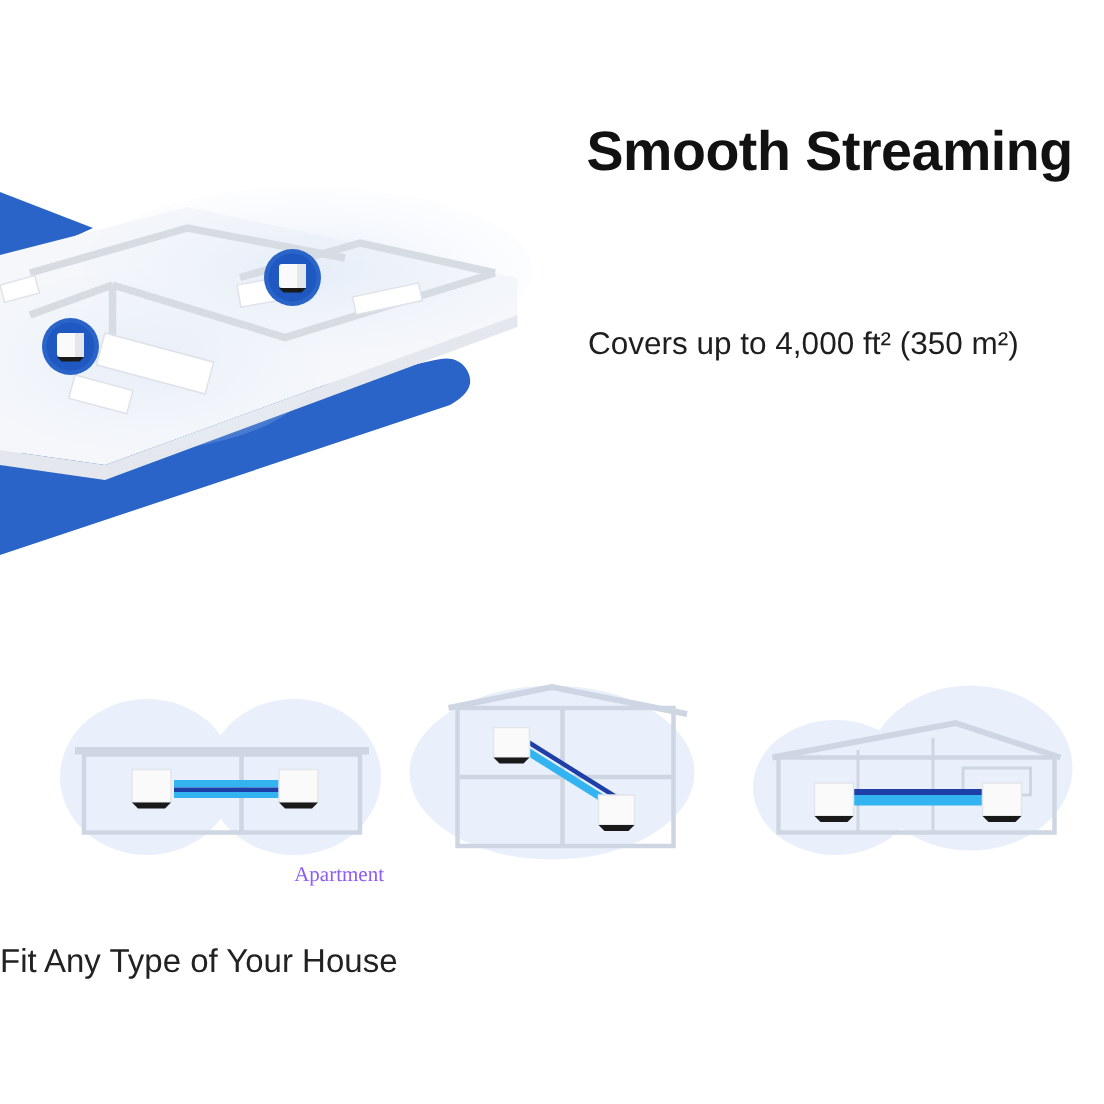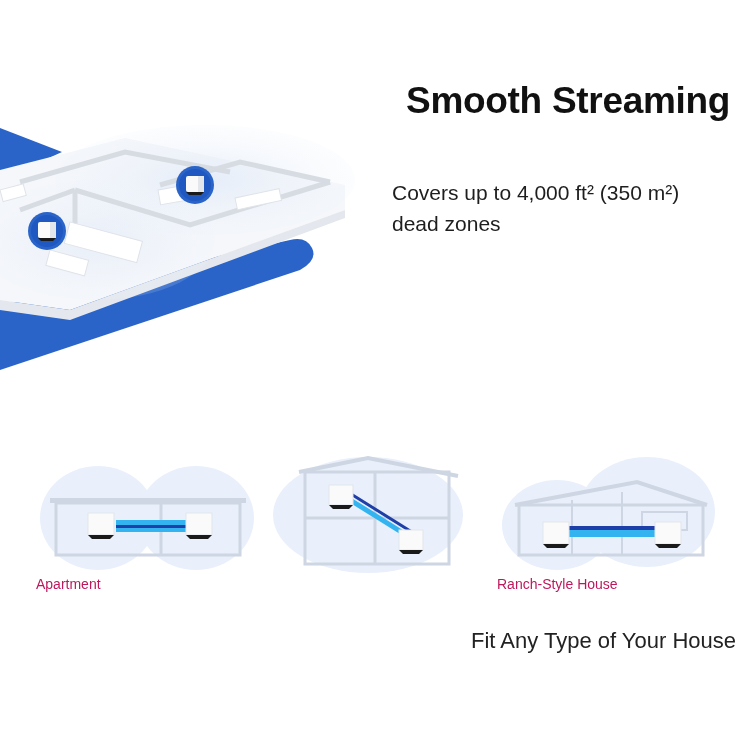--- a/index.html
+++ b/index.html
@@ -1,25 +1,25 @@
 <!DOCTYPE html>
 <html><head>
 <meta charset="utf-8">
 <style>
   html, body { margin: 0; padding: 0; background: #ffffff; }
   body { width: 736px; height: 736px; position: relative; overflow: hidden; font-family: "Liberation Sans", sans-serif; color: #1a1a1a; }
   .hero-art { position: absolute; left: 0; top: 90px; width: 380px; height: 290px; }
   .headline { position: absolute; left: 391px; top: 78px; margin: 0; font-family: "Liberation Sans", sans-serif; font-weight: 700; font-size: 37px; line-height: 45px; color: #111111; letter-spacing: -0.3px; }
-  .headline span { display: block; white-space: nowrap; margin-left: 15px; }
+  .headline span { display: block; white-space: nowrap; }
   .subtext { position: absolute; left: 392px; top: 177px; font-family: "Liberation Sans", sans-serif; font-size: 21px; line-height: 31px; color: #1e1e1e; }
-  .subtext span { display: block; white-space: nowrap; }
+  .subtext span { display: block; white-space: nowrap; margin-top: 37px; }
   .house-card { position: absolute; top: 450px; width: 220px; height: 150px; }
   .house-card svg { position: absolute; left: 0; top: 0; }
-  .house-label { position: absolute; left: 0; right: 0; text-align: left; top: 126px; font-family: Liberation Sans, sans-serif; font-size: 14px; color: #be185d; white-space: nowrap; }
-  .footer-title { position: absolute; left: 0; right: 0; top: 628px; text-align: right; font-family: "Liberation Sans", sans-serif; font-size: 22px; color: #222222; }
+  .house-label { position: absolute; left: 0; right: 0; text-align: right; top: 126px; font-family: Liberation Serif, serif; font-size: 14px; color: #8b5cf6; white-space: nowrap; }
+  .footer-title { position: absolute; left: 0; right: 0; top: 628px; text-align: left; font-family: "Liberation Sans", sans-serif; font-size: 22px; color: #222222; }
 </style>
 </head>
 <body>
 
 <svg class="hero-art" viewBox="0 0 380 290" width="380" height="290">
   <defs>
     <radialGradient id="glow" cx="50%" cy="50%" r="50%">
       <stop offset="0%" stop-color="#dfe9f8" stop-opacity="0.9"></stop>
       <stop offset="100%" stop-color="#eef3fb" stop-opacity="0.2"></stop>
     </radialGradient>
@@ -66,21 +66,20 @@
     <path d="M186,102 L204,102 L201,105 L189,105 Z" fill="#1a1a1a"></path>
   </g>
 </svg>
 
 <h1 class="headline">
   <span>Smooth Streaming</span>
 </h1>
 
 <div class="subtext">
   <span>Covers up to 4,000 ft² (350 m²)</span>
-  <span>dead zones</span>
 </div>
 
 <div class="house-card" style="left:36px;">
   <svg width="220" height="125" viewBox="0 0 220 125">
     <ellipse cx="62" cy="68" rx="58" ry="52" fill="#e9f0fb"></ellipse>
     <ellipse cx="160" cy="68" rx="58" ry="52" fill="#e9f0fb"></ellipse>
     <rect x="14" y="48" width="196" height="5" fill="#cdd6e2"></rect>
     <rect x="20" y="53" width="184" height="52" fill="none" stroke="#cdd6e2" stroke-width="3"></rect>
     <line x1="125" y1="53" x2="125" y2="105" stroke="#cdd6e2" stroke-width="3"></line>
     <rect x="80" y="70" width="76" height="5" fill="#33b4f0"></rect>
@@ -119,16 +118,15 @@
     <line x1="75" y1="50" x2="75" y2="105" stroke="#cdd6e2" stroke-width="2"></line>
     <line x1="125" y1="42" x2="125" y2="105" stroke="#cdd6e2" stroke-width="2"></line>
     <rect x="145" y="62" width="45" height="18" fill="none" stroke="#cdd6e2" stroke-width="2"></rect>
     <rect x="70" y="76" width="92" height="4" fill="#1f3fa8"></rect>
     <rect x="70" y="80" width="92" height="7" fill="#33b4f0"></rect>
     <rect x="46" y="72" width="26" height="22" fill="#fafafa" stroke="#e2e5ea"></rect>
     <path d="M46,94 L72,94 L68,98 L50,98 Z" fill="#1a1a1a"></path>
     <rect x="158" y="72" width="26" height="22" fill="#fafafa" stroke="#e2e5ea"></rect>
     <path d="M158,94 L184,94 L180,98 L162,98 Z" fill="#1a1a1a"></path>
   </svg>
-  <div class="house-label">Ranch-Style House</div>
 </div>
 
 <div class="footer-title">Fit Any Type of Your House</div>
 
 </body></html>

